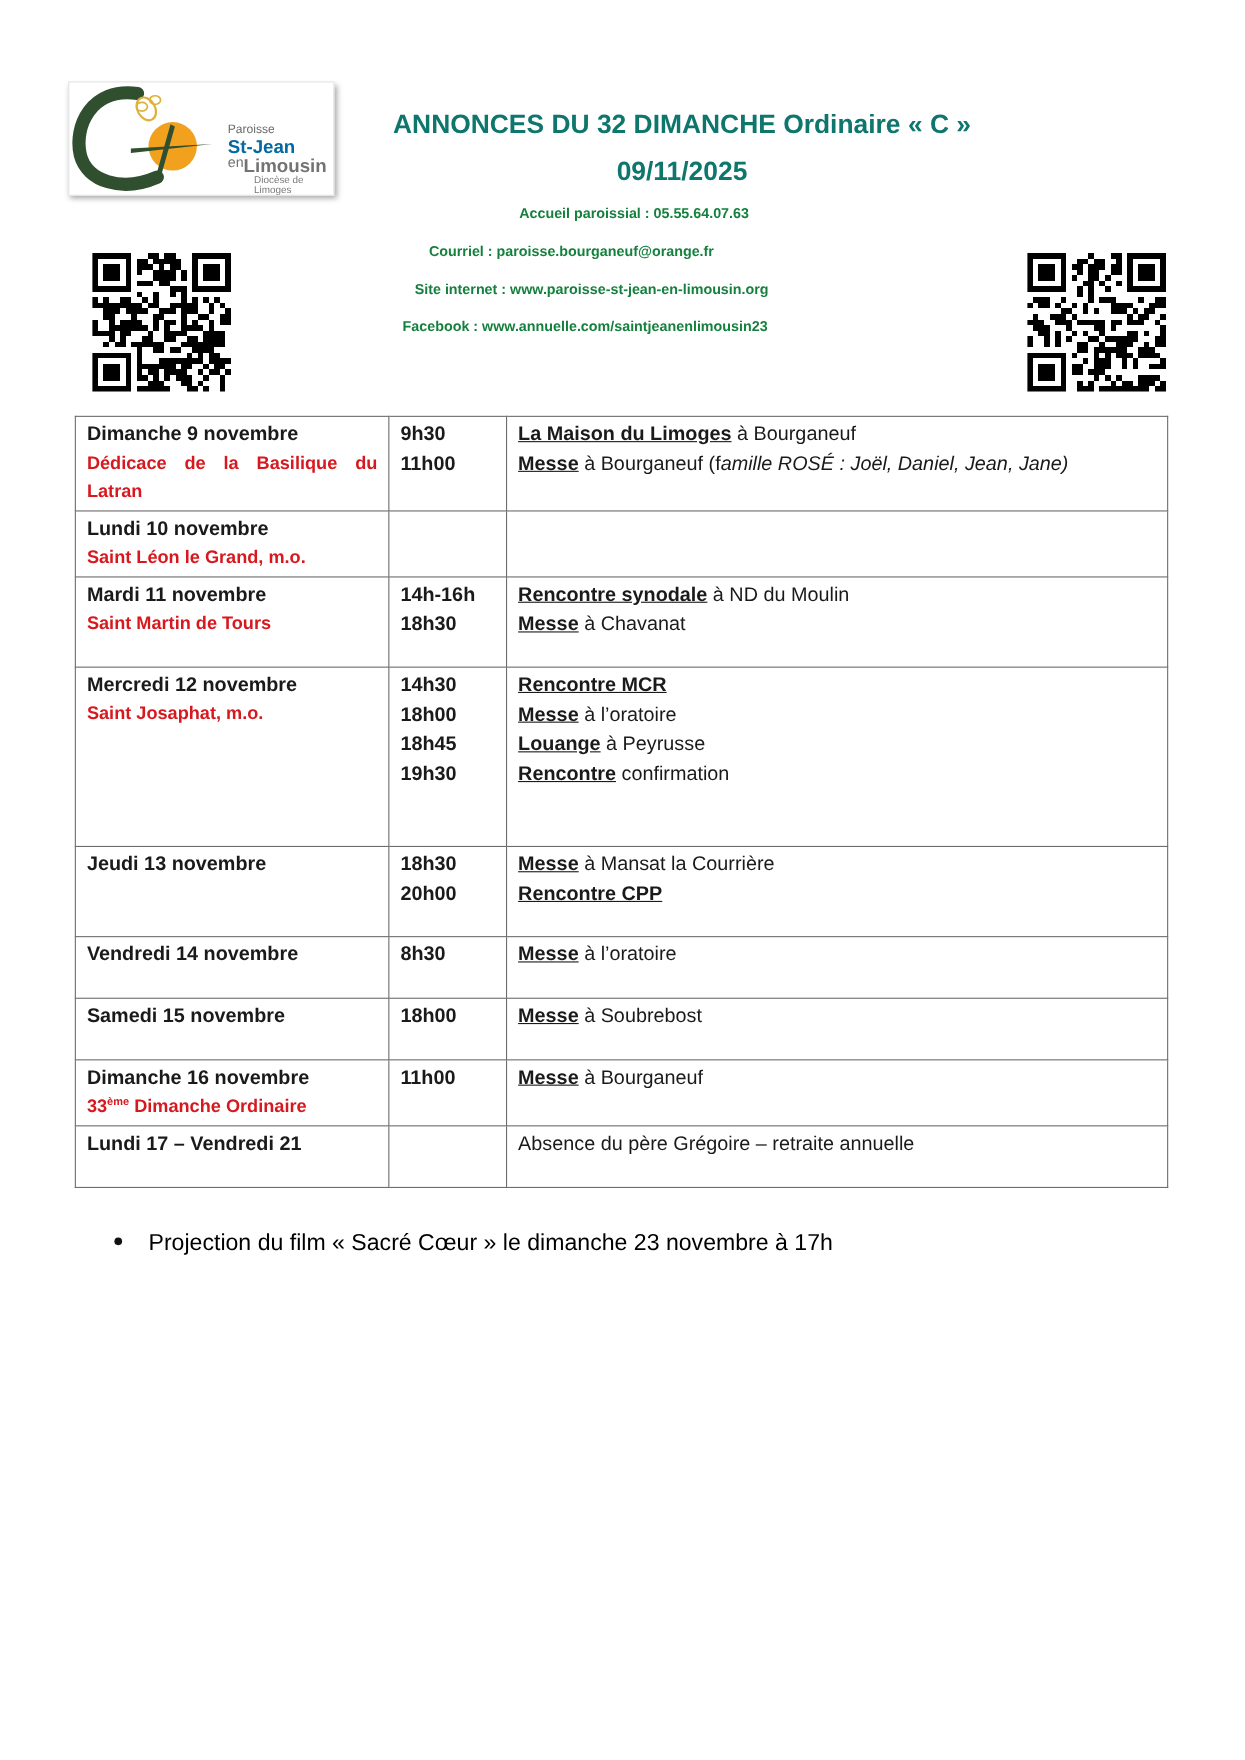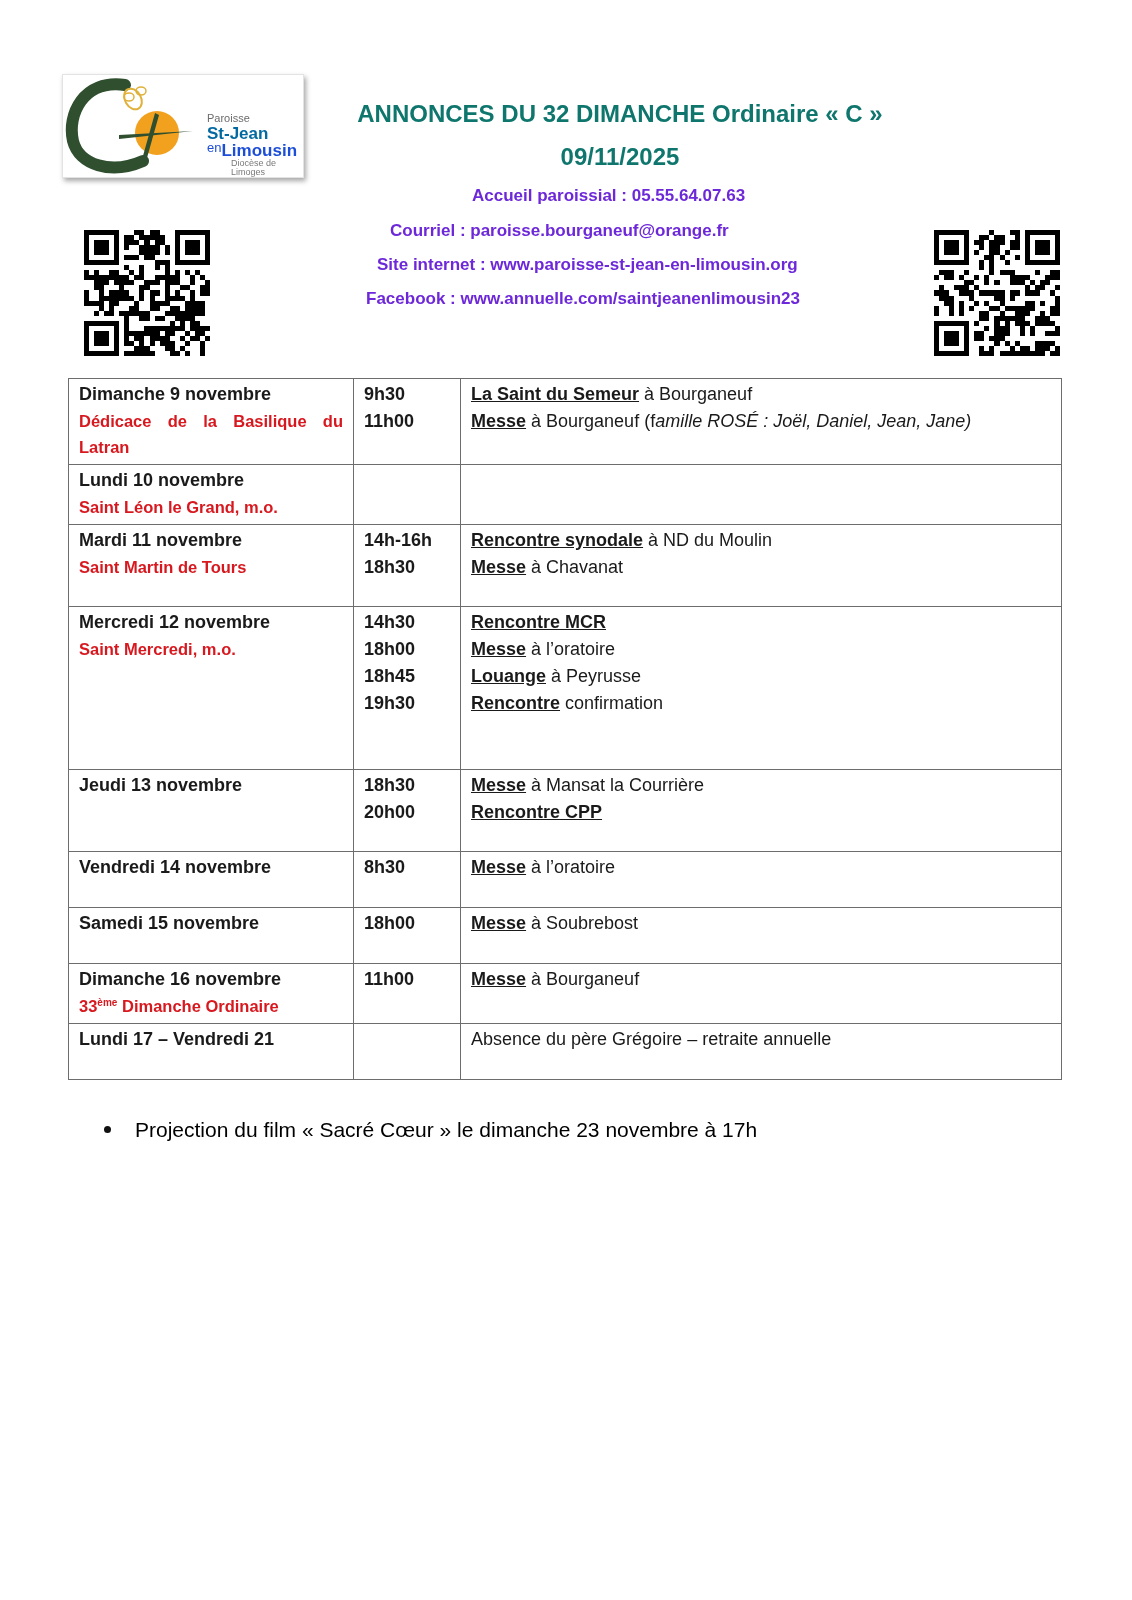--- a/index.html
+++ b/index.html
@@ -4,28 +4,28 @@
 <style>
   html, body { margin: 0; padding: 0; background: #ffffff; }
   body { width: 1132px; height: 1600px; position: relative; overflow: hidden;
          font-family: "Liberation Sans", "DejaVu Sans", sans-serif; color: #1a1a1a; }
   .logo { position: absolute; left: 62px; top: 74px; width: 240px; height: 102px;
           background: #fff; box-shadow: 2px 3px 5px rgba(0,0,0,0.35); border: 1px solid #e3e3e3; }
   .logo svg { position: absolute; left: 0; top: 0; }
   .logo-text { position: absolute; left: 144px; top: 38px; line-height: 1; color: #3c5a3a; }
   .logo-text .l1 { font-size: 11px; color: #6b6b6b; }
   .logo-text .l2 { font-size: 17px; font-weight: bold; color: #0369a1; margin-top: 1px; }
-  .logo-text .l3 { font-size: 17px; font-weight: bold; color: #1d4ed8; }
+  .logo-text .l3 { font-size: 17px; font-weight: bold; color: #737373; }
   .logo-text .l3 .en { font-size: 13px; font-weight: normal; position: relative; top: -4px; }
   .logo-text .l4 { font-size: 9px; color: #7a7a7a; margin-left: 24px; }
   .title { position: absolute; left: 300px; width: 640px; text-align: center;
            color: #0f766e; font-weight: bold; font-size: 24px; }
   .t1 { top: 100px; }
   .t2 { top: 143px; }
-  .info { position: absolute; font-weight: bold; font-size: 17px; color: #6d28d9; white-space: nowrap; }
+  .info { position: absolute; font-weight: bold; font-size: 13px; color: #15803d; white-space: nowrap; }
   .qr { position: absolute; width: 126px; height: 126px; }
   table.sched { position: absolute; left: 68px; top: 378px; width: 994px;
                 border-collapse: collapse; font-size: 18px; border-radius: 28px; }
   table.sched td { border: 1.5px solid #6d6d6d; vertical-align: top; padding: 2px 10px 4px 10px; line-height: 27px; }
   td.c1 { width: 264px; }
   td.c2 { width: 86px; font-weight: bold; }
   .day { font-weight: bold; }
   .feast { color: #d7191f; font-weight: bold; font-size: 16.5px; line-height: 26px; }
   .feast.just { text-align: justify; text-align-last: left; }
   .act-main { font-weight: bold; text-decoration: underline; }
@@ -544,21 +544,21 @@
       <tr style="height: 82px;">
         <td class="c1">
           <div class="day">Dimanche 9 novembre</div>
           <div class="feast just">Dédicace de la Basilique du Latran</div>
         </td>
         <td class="c2">
           <div>9h30</div>
           <div>11h00</div>
         </td>
         <td class="c3">
-          <div><span class="act-main">La Saint du Semeur</span><span> à Bourganeuf</span></div>
+          <div><span class="act-main">La Maison du Limoges</span><span> à Bourganeuf</span></div>
           <div><span class="act-main">Messe</span><span> à Bourganeuf (f</span><span class="ital">amille ROSÉ : Joël, Daniel, Jean, Jane)</span></div>
         </td>
       </tr>
       <tr style="height: 54px;">
         <td class="c1">
           <div class="day">Lundi 10 novembre</div>
           <div class="feast">Saint Léon le Grand, m.o.</div>
         </td>
         <td class="c2"></td>
         <td class="c3"></td>
@@ -573,21 +573,21 @@
           <div>18h30</div>
         </td>
         <td class="c3">
           <div><span class="act-main">Rencontre synodale</span><span> à ND du Moulin</span></div>
           <div><span class="act-main">Messe</span><span> à Chavanat</span></div>
         </td>
       </tr>
       <tr style="height: 163px;">
         <td class="c1">
           <div class="day">Mercredi 12 novembre</div>
-          <div class="feast">Saint Mercredi, m.o.</div>
+          <div class="feast">Saint Josaphat, m.o.</div>
         </td>
         <td class="c2">
           <div>14h30</div>
           <div>18h00</div>
           <div>18h45</div>
           <div>19h30</div>
         </td>
         <td class="c3">
           <div><span class="act-main">Rencontre MCR</span><span></span></div>
           <div><span class="act-main">Messe</span><span> à l’oratoire</span></div>

